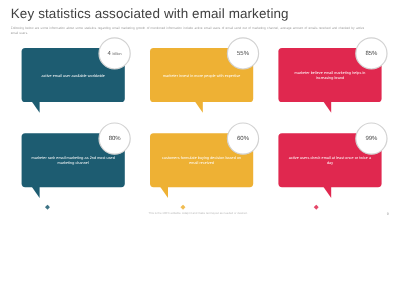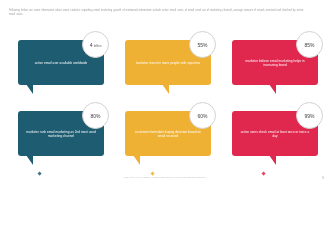--- a/index.html
+++ b/index.html
@@ -173,20 +173,21 @@
     font-size: 3px;
     color: #9d9d9d;
   }
 </style>
 </head>
 <body>
 
 <div class="slide">
 
   <div class="header">
+    <div class="title">Key statistics associated with email marketing</div>
     <div class="subtitle">Following below are some information about some statistics regarding email marketing growth of mentioned information include active email users of email send out of marketing channel, average amount of emails received and checked by active email users.</div>
   </div>
 
   <div class="grid" id="grid">
       <div class="card-slot">
         <div class="bubble" style="background: rgb(29, 92, 113);">
           <div class="bubble-text">active email user available worldwide</div>
         </div>
         <div class="tail left" style="color: rgb(29, 92, 113);"></div>
         <div class="badge">

